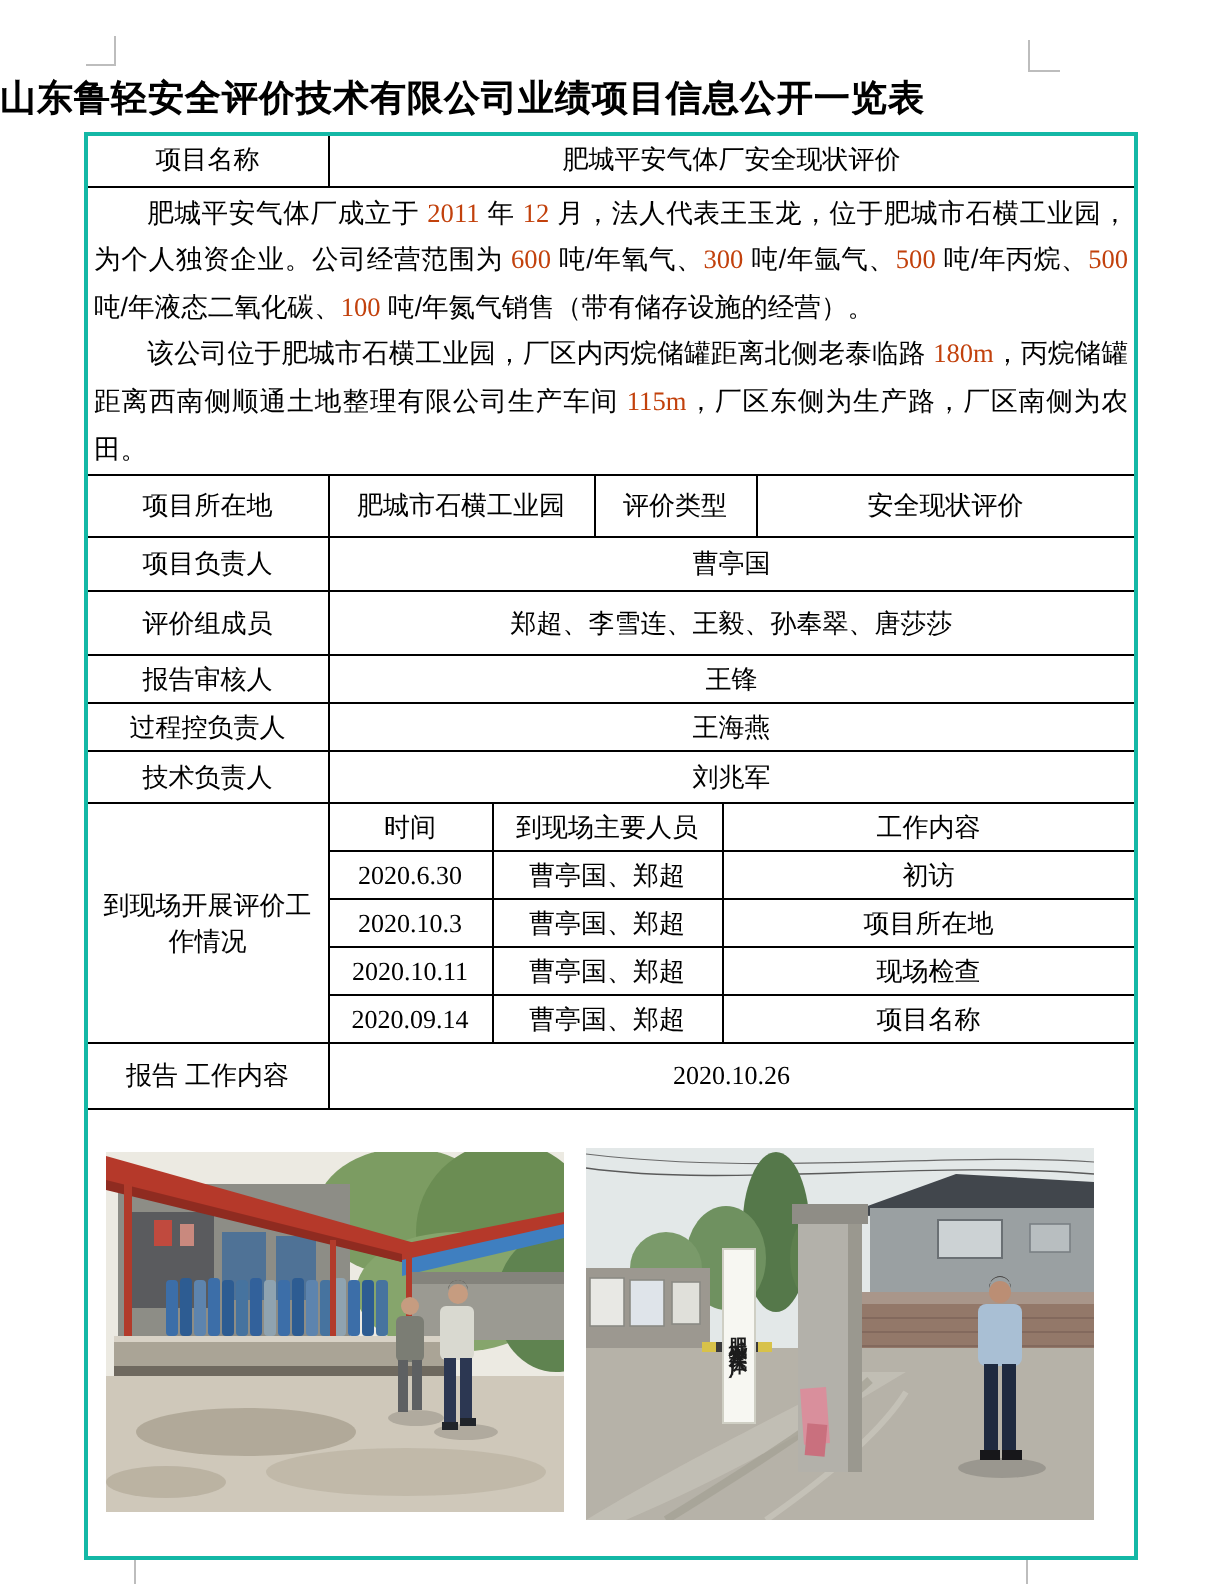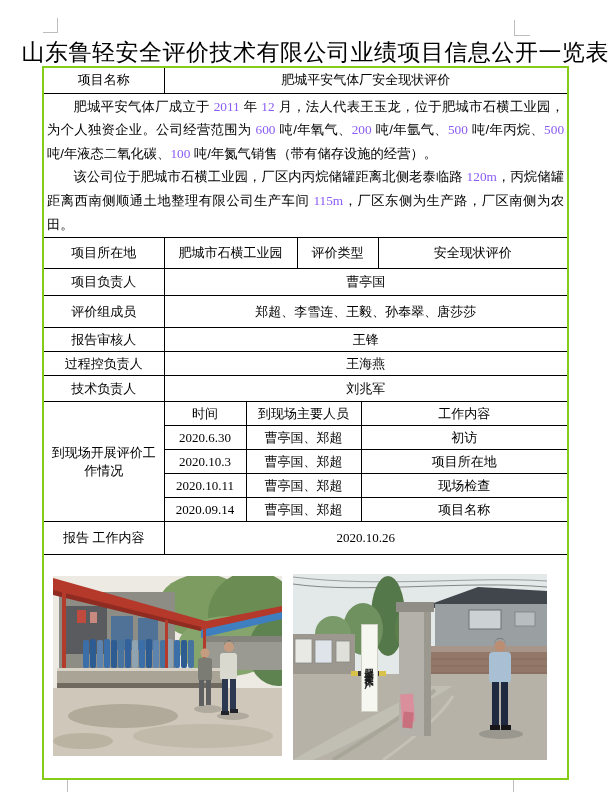--- a/index.html
+++ b/index.html
@@ -5,35 +5,35 @@
   html,body{margin:0;padding:0;background:#fff;}
   .page{position:relative;width:609px;height:792px;background:#ffffff;overflow:hidden;
         font-family:"Liberation Sans",sans-serif;color:#000;}
   
   .crop{position:absolute;border:0 solid #bdbdbd;}
   .crop-tl{left:43px;top:18px;width:14px;height:14px;border-right-width:1px;border-bottom-width:1px;}
   .crop-tr{left:514px;top:20px;width:15px;height:15px;border-left-width:1px;border-bottom-width:1px;}
   .crop-bl{left:53px;top:778px;width:14px;height:13px;border-top-width:1px;border-right-width:1px;}
   .crop-br{left:513px;top:778px;width:14px;height:13px;border-top-width:1px;border-left-width:1px;}
 
-  .doc-title{position:absolute;top:37px;left:0;width:100%;margin:0;text-align:right;
-             font-size:23px;font-weight:normal;letter-spacing:.5px;}
+  .doc-title{position:absolute;top:37px;left:0;width:100%;margin:0;text-align:left;
+             font-size:18px;font-weight:bold;letter-spacing:.5px;}
 
   table.main{position:absolute;left:42px;top:66px;width:525px;border-collapse:collapse;
-             table-layout:fixed;border:2px solid #84cc16;background:#fff;}
+             table-layout:fixed;border:2px solid #14b8a6;background:#fff;}
   table.main td{border:1px solid #000;font-size:13px;text-align:center;vertical-align:middle;
                 padding:1px 3px;overflow:hidden;}
   .lbl{font-size:13px;}
   .h26{height:26px}.h136{height:136px}.h31{height:31px}.h27{height:27px}.h32{height:32px}
   .h24{height:24px}.h33{height:33px}.h224{height:224px}
   .ta-left{text-align:left;padding-left:8px;}
   .desc-cell{text-align:left;padding:5px 9px 7px 9px;vertical-align:top;}
   .desc-cell p{margin:0;text-indent:2em;line-height:1.78;font-size:13.3px;text-align:justify;}
   .serif{font-family:"Liberation Serif",serif;font-size:13.5px;}
-  .accent-nums .num{color:#8b5cf6;font-family:"Liberation Serif",serif;}
+  .accent-nums .num{color:#c2410c;font-family:"Liberation Serif",serif;}
 
   .photos-cell{position:relative;padding:0 !important;}
   .photo{position:absolute;overflow:hidden;background:#d8d8d2;}
   .photo-left{left:9px;top:21px;width:229px;height:180px;}
   .photo-right{left:249px;top:19px;width:254px;height:186px;}
   .photo svg{display:block;}
   .gate-sign{position:absolute;left:68px;top:50px;width:15px;height:86px;background:#f7f7f2;
              border:1px solid #cfcfc4;writing-mode:vertical-lr;text-orientation:upright;
              font-size:9px;line-height:13px;letter-spacing:2px;color:#1c1c1c;text-align:center;
              font-weight:bold;}
@@ -61,22 +61,22 @@
     </colgroup>
 
     <tbody>
         <tr class="h26">
       <td class="lbl">项目名称</td>
       <td colspan="5" class="ta-left">肥城平安气体厂安全现状评价</td>
     </tr>
 
     <tr class="h136">
       <td colspan="6" class="desc-cell">
-        <p class="accent-nums">肥城平安气体厂成立于 <span class="num">2011</span> 年 <span class="num">12</span> 月，法人代表王玉龙，位于肥城市石横工业园，为个人独资企业。公司经营范围为 <span class="num">600</span> 吨/年氧气、<span class="num">200</span> 吨/年氩气、<span class="num">500</span> 吨/年丙烷、<span class="num">500</span> 吨/年液态二氧化碳、<span class="num">100</span> 吨/年氮气销售（带有储存设施的经营）。</p>
-        <p class="accent-nums">该公司位于肥城市石横工业园，厂区内丙烷储罐距离北侧老泰临路 <span class="num">120m</span>，丙烷储罐距离西南侧顺通土地整理有限公司生产车间 <span class="num">115m</span>，厂区东侧为生产路，厂区南侧为农田。</p>
+        <p class="accent-nums">肥城平安气体厂成立于 <span class="num">2011</span> 年 <span class="num">12</span> 月，法人代表王玉龙，位于肥城市石横工业园，为个人独资企业。公司经营范围为 <span class="num">600</span> 吨/年氧气、<span class="num">300</span> 吨/年氩气、<span class="num">500</span> 吨/年丙烷、<span class="num">500</span> 吨/年液态二氧化碳、<span class="num">100</span> 吨/年氮气销售（带有储存设施的经营）。</p>
+        <p class="accent-nums">该公司位于肥城市石横工业园，厂区内丙烷储罐距离北侧老泰临路 <span class="num">180m</span>，丙烷储罐距离西南侧顺通土地整理有限公司生产车间 <span class="num">115m</span>，厂区东侧为生产路，厂区南侧为农田。</p>
       </td>
     </tr>
 
     <tr class="h31">
       <td class="lbl">项目所在地</td>
       <td colspan="2">肥城市石横工业园</td>
       <td colspan="2">评价类型</td>
       <td>安全现状评价</td>
     </tr>
 

